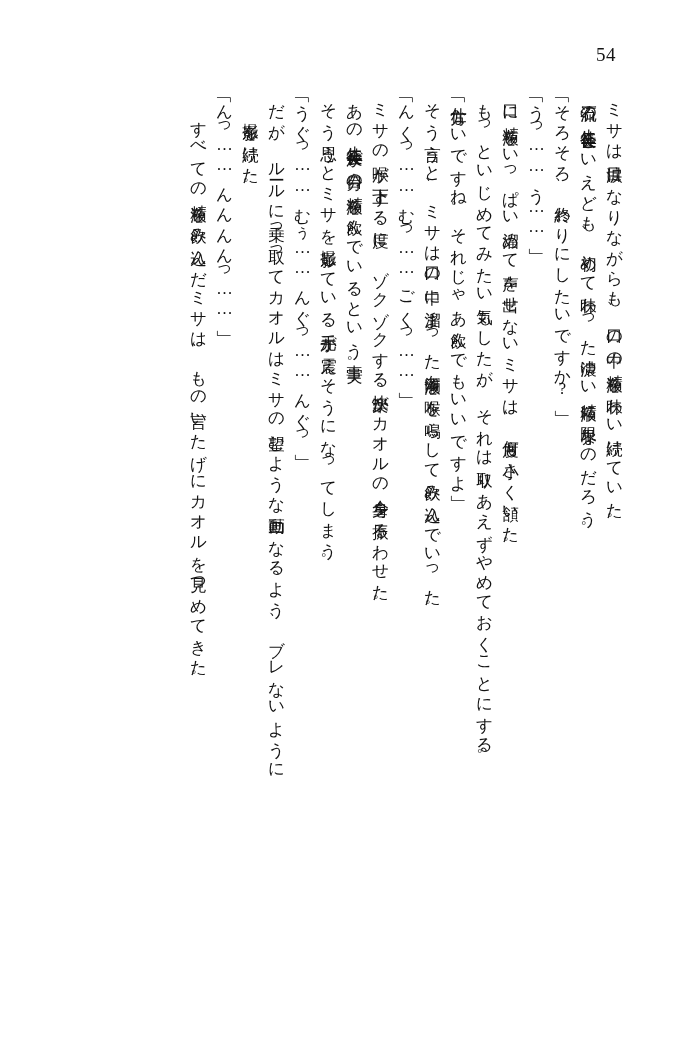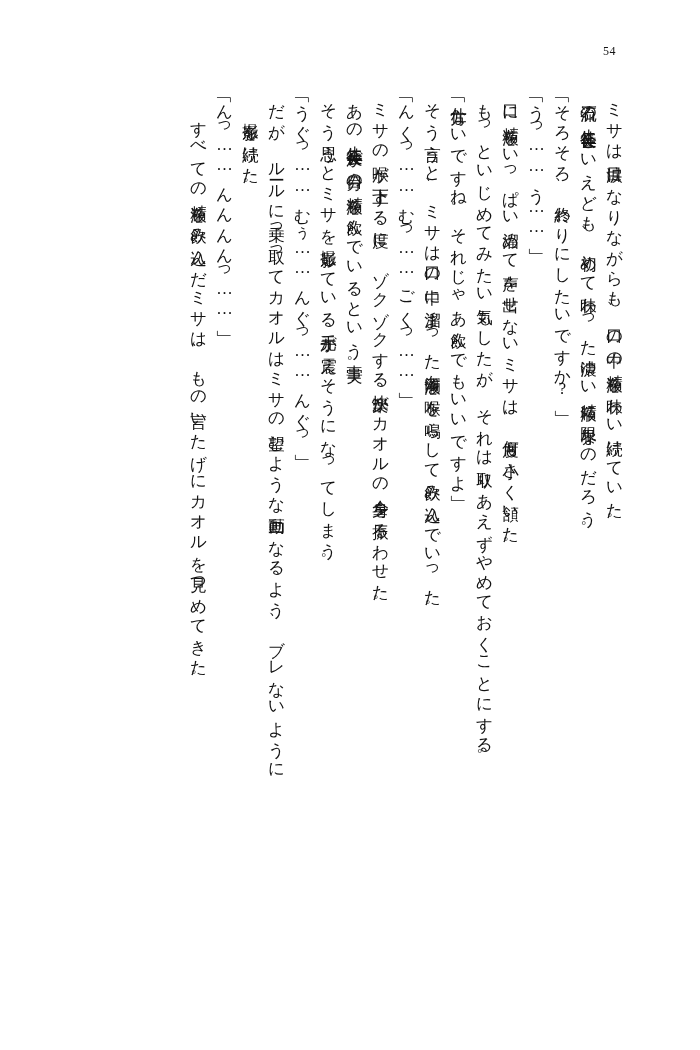--- a/index.html
+++ b/index.html
@@ -19,21 +19,21 @@
     position: relative;
     width: 700px;
     height: 1050px;
     background: #ffffff;
     box-sizing: border-box;
   }
   .page-number {
     position: absolute;
     top: 44px;
     right: 84px;
-    font-size: 12px;
+    font-size: 19px;
     font-family: "Liberation Serif", "DejaVu Serif", serif;
     letter-spacing: 0.5px;
     color: #141414;
   }
   .text-block {
     position: absolute;
     top: 92px;
     right: 78px;
     left: 56px;
     bottom: 52px;

